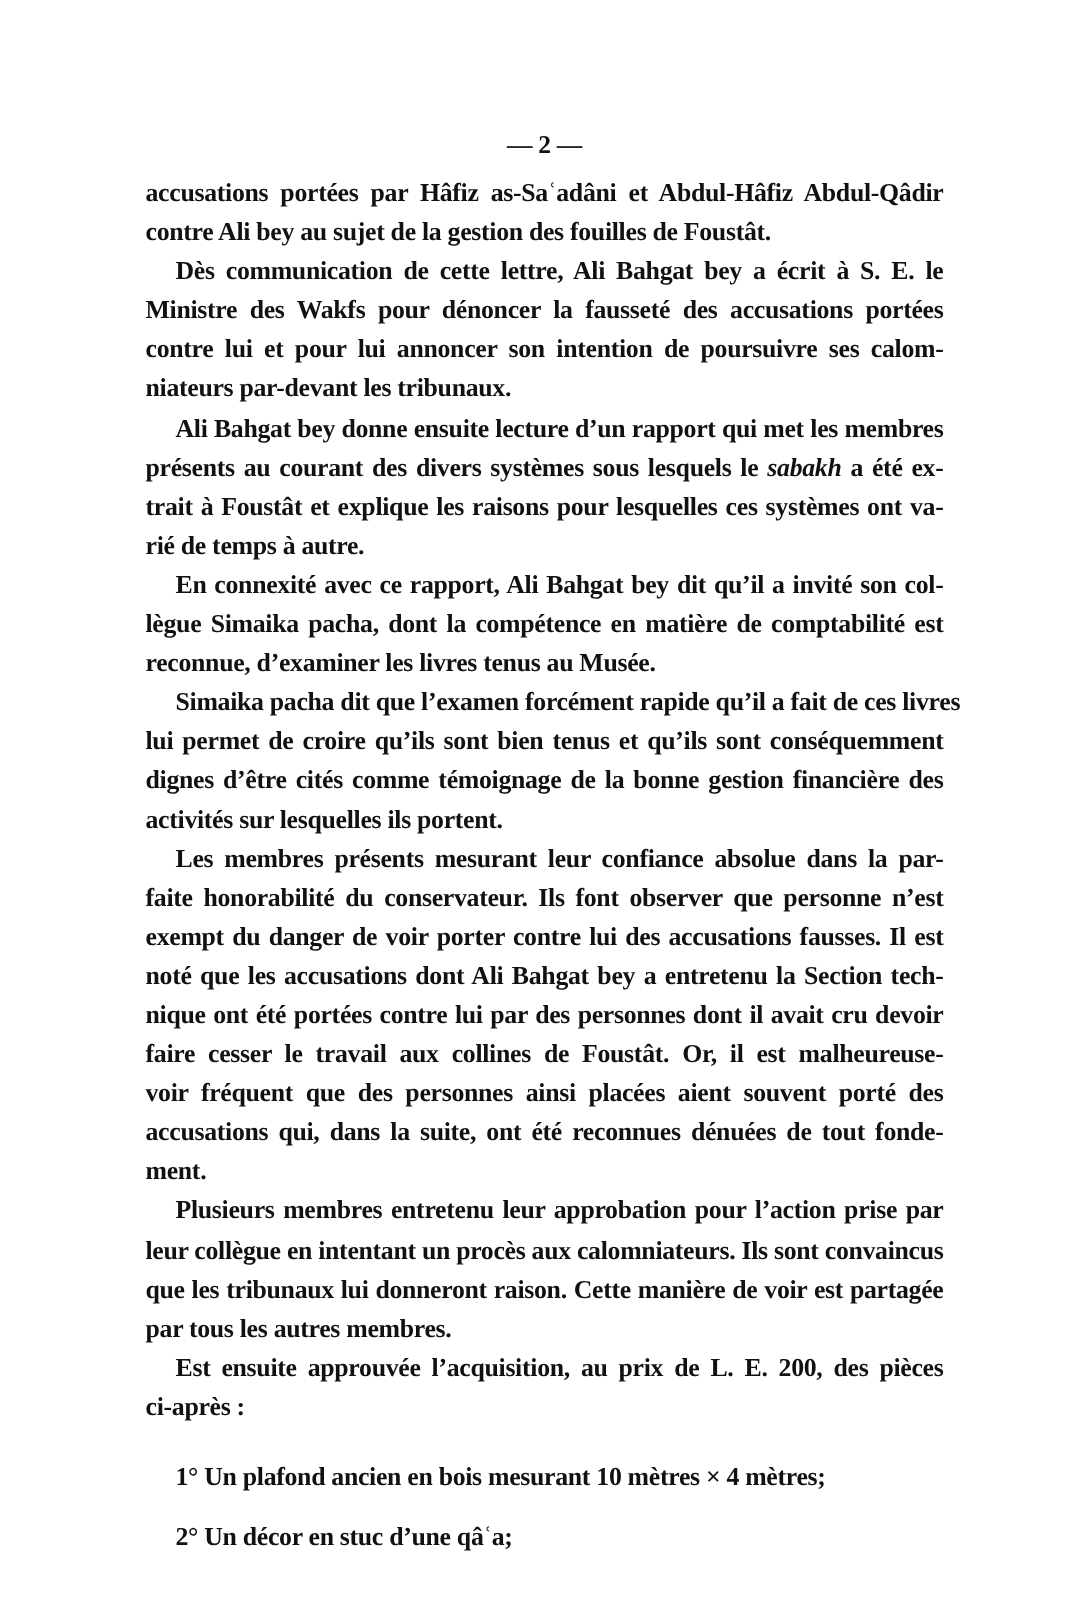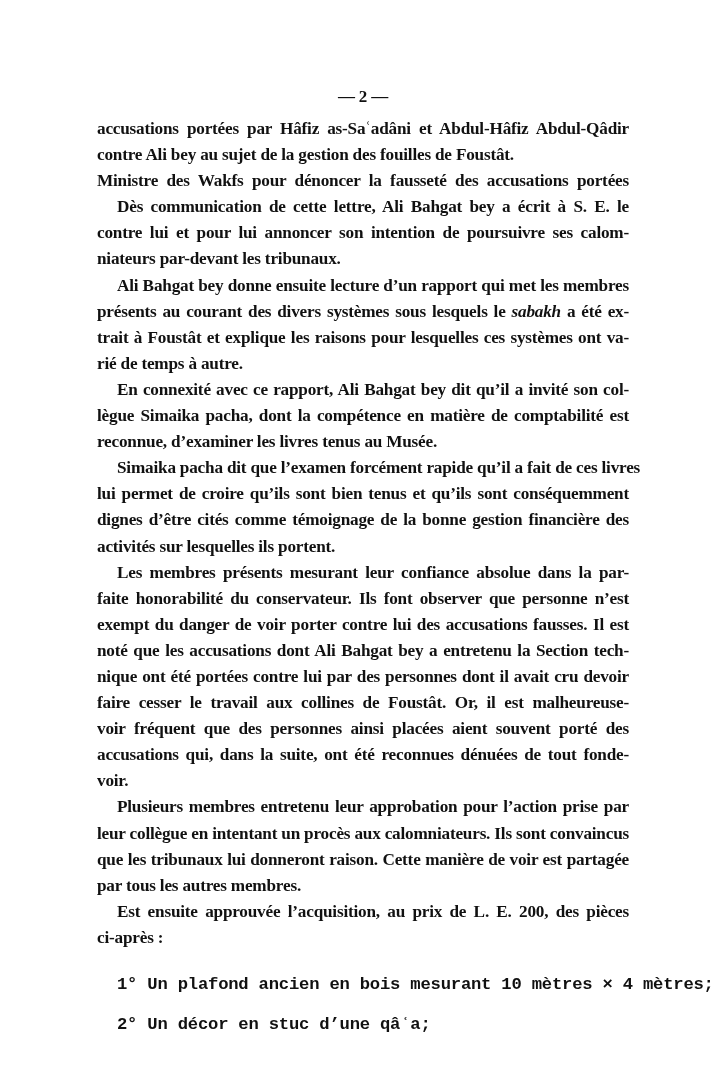--- a/index.html
+++ b/index.html
@@ -7,37 +7,37 @@
     .page {
       position: absolute; left: 97px; top: 84px; width: 532px;
       font-family: "Liberation Serif", "DejaVu Serif", serif;
       color: #111111; font-size: 17.2px; font-weight: bold;
       letter-spacing: -0.2px;
     }
     .folio { text-align: center; height: 32px; line-height: 26px; font-size: 17px; }
     .line { height: 26.1px; line-height: 26.1px; white-space: nowrap; text-align: justify; text-align-last: justify; }
     .line.last { text-align-last: left; }
     .indent { padding-left: 20px; }
-    .item { padding-left: 20px; height: 40px; line-height: 40px; white-space: nowrap; font-family: Liberation Mono, monospace; }
+    .item { padding-left: 20px; height: 40px; line-height: 40px; white-space: nowrap; }
     .gap { height: 14px; }
     em { font-style: italic; }
   </style>
 </head>
 <body>
 
 <div class="page">
   <div class="folio">— 2 —</div>
   <div id="body">
       <div>
         <div class="line">accusations portées par Hâfiz as-Saʿadâni et Abdul-Hâfiz Abdul-Qâdir</div>
         <div class="line last">contre Ali bey au sujet de la gestion des fouilles de Foustât.</div>
       </div>
       <div>
+        <div class="line indent">Dès communication de cette lettre, Ali Bahgat bey a écrit à S. E. le</div>
         <div class="line">Ministre des Wakfs pour dénoncer la fausseté des accusations portées</div>
-        <div class="line indent">Dès communication de cette lettre, Ali Bahgat bey a écrit à S. E. le</div>
         <div class="line">contre lui et pour lui annoncer son intention de poursuivre ses calom-</div>
         <div class="line last">niateurs par-devant les tribunaux.</div>
       </div>
       <div>
         <div class="line indent">Ali Bahgat bey donne ensuite lecture d’un rapport qui met les membres</div>
         <div class="line">présents au courant des divers systèmes sous lesquels le <em>sabakh</em> a été ex-</div>
         <div class="line">trait à Foustât et explique les raisons pour lesquelles ces systèmes ont va-</div>
         <div class="line last">rié de temps à autre.</div>
       </div>
       <div>
@@ -53,21 +53,21 @@
       </div>
       <div>
         <div class="line indent">Les membres présents mesurant leur confiance absolue dans la par-</div>
         <div class="line">faite honorabilité du conservateur. Ils font observer que personne n’est</div>
         <div class="line">exempt du danger de voir porter contre lui des accusations fausses. Il est</div>
         <div class="line">noté que les accusations dont Ali Bahgat bey a entretenu la Section tech-</div>
         <div class="line">nique ont été portées contre lui par des personnes dont il avait cru devoir</div>
         <div class="line">faire cesser le travail aux collines de Foustât. Or, il est malheureuse-</div>
         <div class="line">voir fréquent que des personnes ainsi placées aient souvent porté des</div>
         <div class="line">accusations qui, dans la suite, ont été reconnues dénuées de tout fonde-</div>
-        <div class="line last">voir.</div>
+        <div class="line last">ment.</div>
       </div>
       <div>
         <div class="line indent">Plusieurs membres entretenu leur approbation pour l’action prise par</div>
         <div class="line">leur collègue en intentant un procès aux calomniateurs. Ils sont convaincus</div>
         <div class="line">que les tribunaux lui donneront raison. Cette manière de voir est partagée</div>
         <div class="line last">par tous les autres membres.</div>
       </div>
       <div>
         <div class="line indent">Est ensuite approuvée l’acquisition, au prix de L. E. 200, des pièces</div>
         <div class="line last">ci-après :</div>

